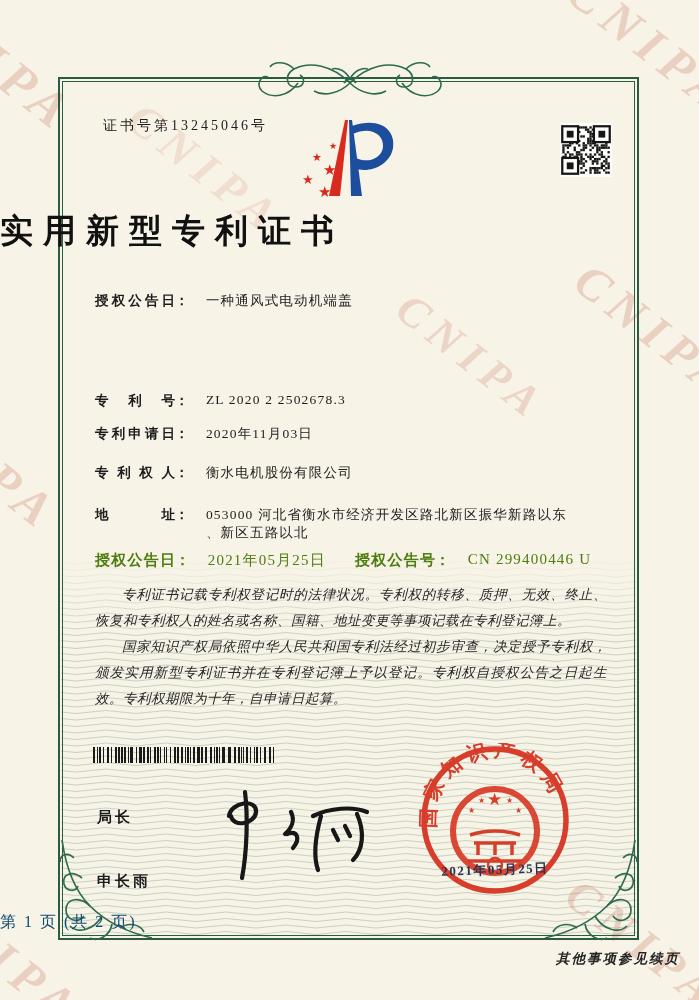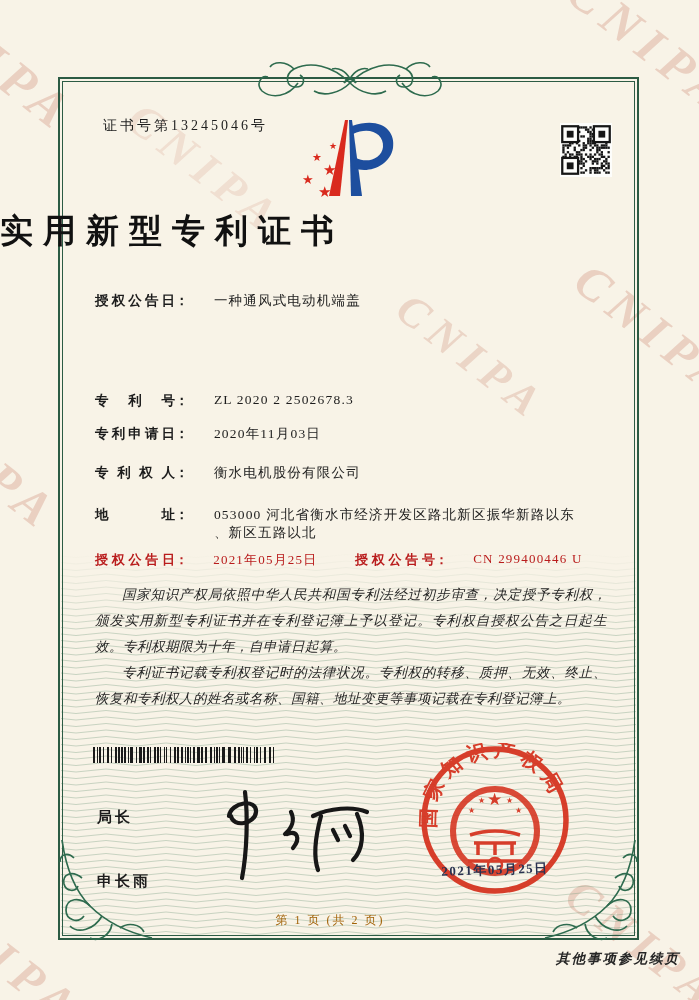--- a/index.html
+++ b/index.html
@@ -9,32 +9,32 @@
       color:rgba(198,118,96,0.28);letter-spacing:9px;transform:rotate(38deg);transform-origin:left top;
       white-space:nowrap;pointer-events:none;}
   .frame-outer{position:absolute;left:58px;top:77px;width:581px;height:863px;border:2px solid #2c5b44;box-sizing:border-box;}
   .frame-inner{position:absolute;left:2px;top:2px;right:2px;bottom:2px;border:1px solid #2c5b44;}
   .cert-no{position:absolute;left:95px;top:117px;font-size:14px;letter-spacing:3px;color:#1d1d1d;margin-left:8px;}
   .title{position:absolute;left:0;top:209px;width:699px;text-align:left;font-size:33px;font-weight:bold;
          letter-spacing:10px;color:#111;}
   .row{position:absolute;left:95px;font-size:13.5px;color:#1c1c1c;}
   .flabel{display:inline-block;width:80px;text-align:justify;text-align-last:justify;font-weight:600;vertical-align:top;}
   .colon{font-weight:600;}
-  .fvalue{display:inline-block;margin-left:22px;letter-spacing:1.2px;vertical-align:top;white-space:pre-line;max-width:400px;}
-  .row2{position:absolute;font-size:13px;color:#b91c1c;}
+  .fvalue{display:inline-block;margin-left:14px;letter-spacing:1.2px;vertical-align:top;white-space:pre-line;max-width:400px;}
+  .row2{position:absolute;font-size:15px;color:#4d7c0f;}
   .paras{position:absolute;left:95px;top:582px;width:512px;font-size:13.5px;line-height:26px;color:#262626;
          font-style:italic;text-align:justify;letter-spacing:0.5px;}
   .paras p{margin:0;text-indent:2em;}
   .barcode{position:absolute;left:93px;top:747px;}
   .signer{position:absolute;left:97px;font-size:15px;letter-spacing:3px;color:#1d1d1d;font-weight:700;}
   .sig-svg{position:absolute;left:205px;top:786px;}
   .seal{position:absolute;left:418px;top:743px;opacity:0.93;}
   .seal-date{position:absolute;left:420px;top:861px;width:150px;text-align:center;font-size:13px;font-weight:bold;
              letter-spacing:1.5px;color:#2a3250;transform:rotate(-2deg);}
-  .page-num{position:absolute;left:0;top:912px;width:660px;text-align:center;font-size:12px;letter-spacing:2px;color:#a16207;}
+  .page-num{position:absolute;left:0;top:912px;width:660px;text-align:left;font-size:16px;letter-spacing:2px;color:#0c4a6e;}
   .cont-note{position:absolute;left:0;top:950px;width:680px;text-align:right;font-size:13.5px;font-style:italic;
              letter-spacing:2px;color:#262626;font-weight:600;}
   .green{stroke:#2e6b4e;fill:none;}
   svg{display:block;}
 </style>
 </head>
 <body>
 
 <div class="page">
 
@@ -349,22 +349,22 @@
   <div class="row2" style="left:95px;top:551px;">
     <span class="flabel">授权公告日</span><span class="colon">：</span>
     <span class="fvalue">2021年05月25日</span>
   </div>
   <div class="row2" style="left:355px;top:551px;">
     <span class="flabel">授权公告号</span><span class="colon">：</span>
     <span class="fvalue">CN 299400446 U</span>
   </div>
 
   <div class="paras">
+    <p>专利证书记载专利权登记时的法律状况。专利权的转移、质押、无效、终止、恢复和专利权人的姓名或名称、国籍、地址变更等事项记载在专利登记簿上。</p>
     <p>国家知识产权局依照中华人民共和国专利法经过初步审查，决定授予专利权，颁发实用新型专利证书并在专利登记簿上予以登记。专利权自授权公告之日起生效。专利权期限为十年，自申请日起算。</p>
-    <p>专利证书记载专利权登记时的法律状况。专利权的转移、质押、无效、终止、恢复和专利权人的姓名或名称、国籍、地址变更等事项记载在专利登记簿上。</p>
   </div>
 
   <svg id="barcode" class="barcode" width="184" height="16">
       <rect x="0" y="0" width="2" height="16" fill="#1a1a1a"></rect>
       <rect x="4" y="0" width="1" height="16" fill="#1a1a1a"></rect>
       <rect x="6" y="0" width="2" height="16" fill="#1a1a1a"></rect>
       <rect x="10" y="0" width="1" height="16" fill="#1a1a1a"></rect>
       <rect x="14" y="0" width="2" height="16" fill="#1a1a1a"></rect>
       <rect x="18" y="0" width="1" height="16" fill="#1a1a1a"></rect>
       <rect x="22" y="0" width="2" height="16" fill="#1a1a1a"></rect>

